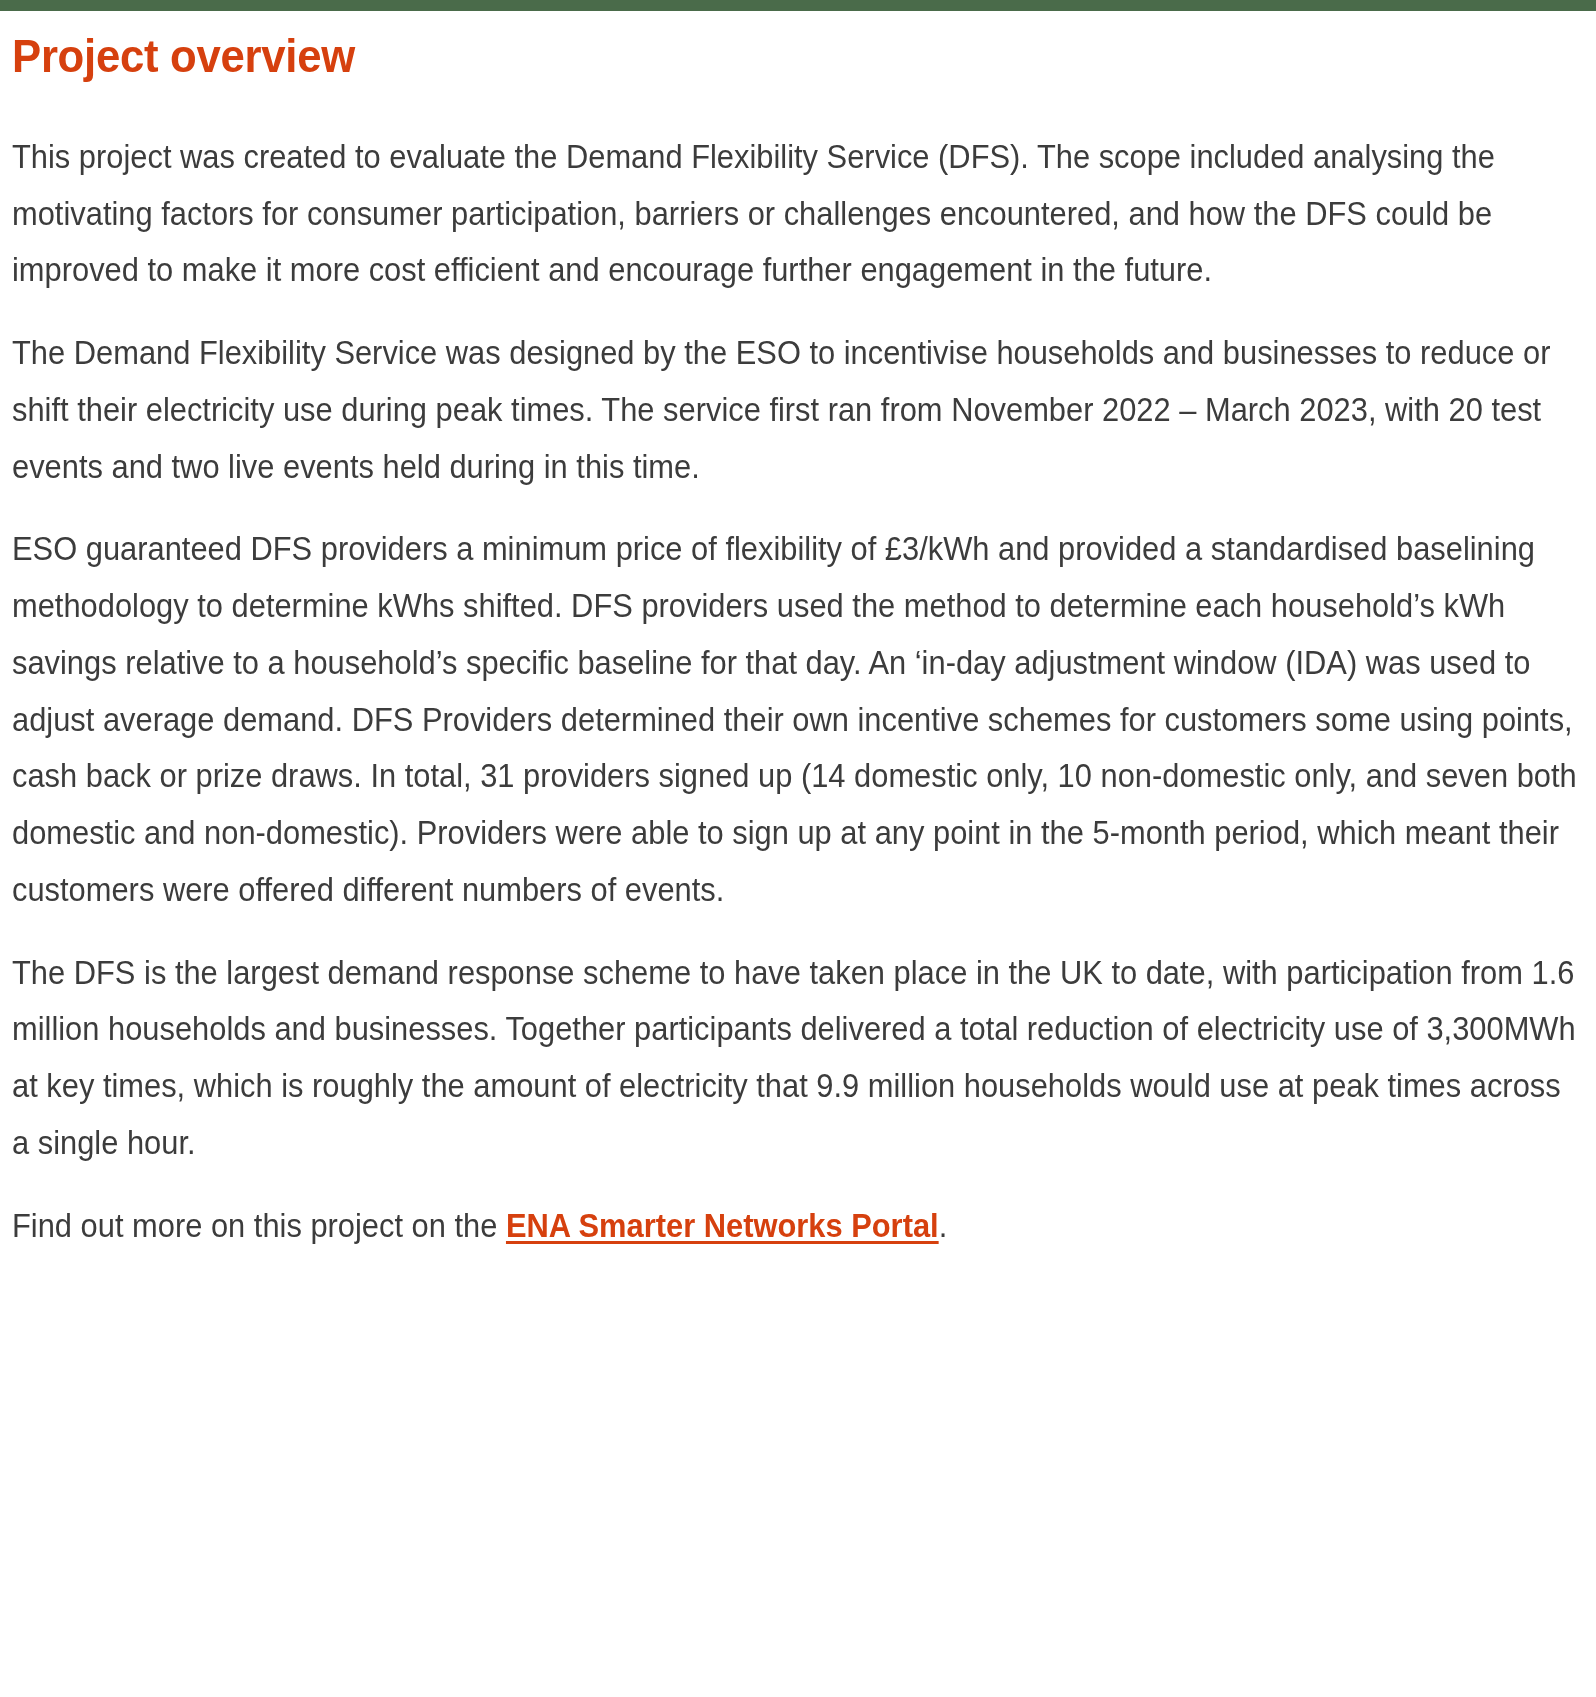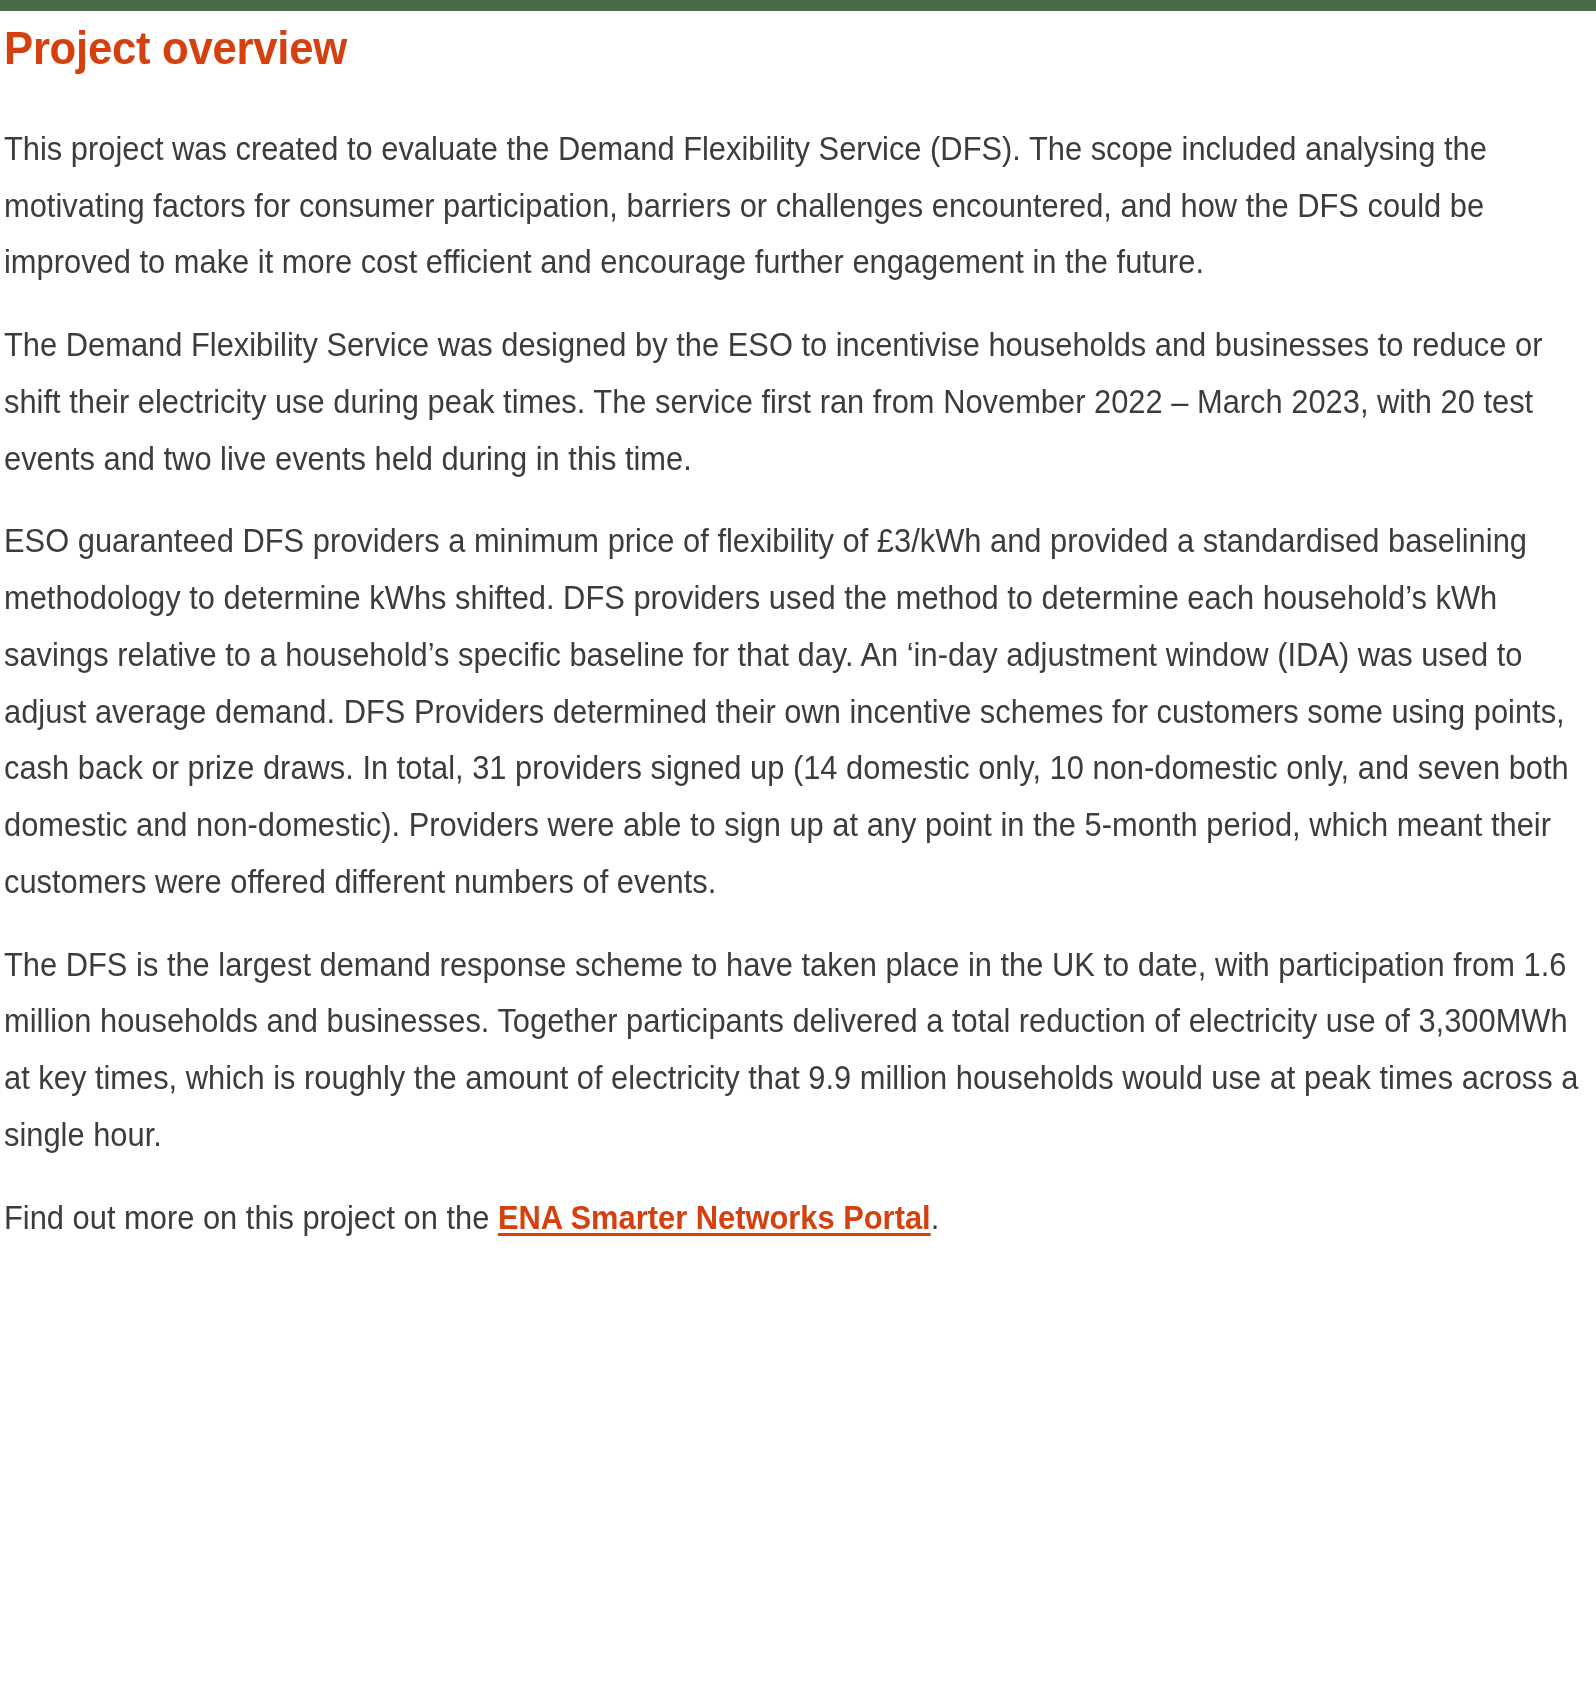--- a/index.html
+++ b/index.html
@@ -15,21 +15,21 @@
     -webkit-font-smoothing: antialiased;
   }
 
   #top-accent-bar {
     width: 100%;
     height: 11px;
     background: #4a6b4a;
   }
 
   #content {
-    padding: 4px;
+    padding: 12px;
   }
 
   #page-title {
     color: #d6400e;
     font-size: 47px;
     line-height: 1.06;
     font-weight: 700;
     margin: 0;
     padding: 8px 0 0 0;
     letter-spacing: -0.3px;

